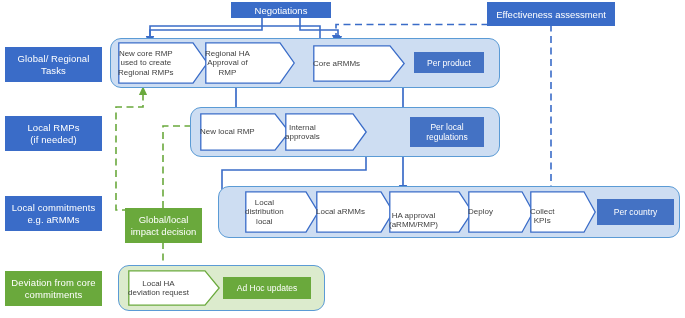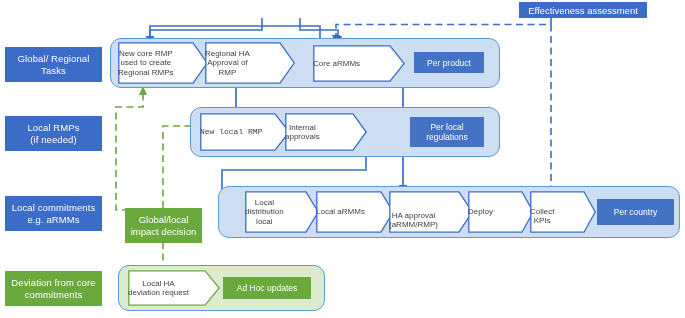--- a/index.html
+++ b/index.html
@@ -94,22 +94,23 @@
 
     <g>
       <path d="M163,208 L163,126 L200,126" fill="none" stroke="#6aa93c" stroke-width="1.6" stroke-dasharray="7,4.5" marker-end="url(#arrG)"></path>
     </g>
 
     <g>
       <path d="M163,242 L163,268" fill="none" stroke="#6aa93c" stroke-width="1.6" stroke-dasharray="7,4.5"></path>
     </g>
   </svg>
 
-
-  <div class="abs chip" style="left:487px;top:2px;width:128px;height:16px;margin-left:32px;">Effectiveness assessment</div>
+  <div class="abs chip" style="left:231px;top:2px;width:100px;height:16px;">Negotiations</div>
+
+  <div class="abs chip" style="left:487px;top:2px;width:128px;height:24px;">Effectiveness assessment</div>
 
   <div class="abs cat blue" style="left:5px;top:47px;width:97px;height:35px;">
     <div>
       <div>Global/ Regional</div>
       <div>Tasks</div>
     </div>
   </div>
 
   <div class="abs cat blue" style="left:5px;top:116px;width:97px;height:35px;">
     <div>
@@ -168,21 +169,21 @@
 
   <div class="chevwrap" style="left:313px;top:45px;width:92px;height:37px;">
     <svg width="92" height="37" viewBox="0 0 92 37">
         <path d="M0.8,0.8 H77 L91.2,18.5 L77,36.2 H0.8 Z" fill="#ffffff" stroke="#3a6cc8" stroke-width="1.3"></path>
       </svg>
     <div class="txt">Core aRMMs</div>
   </div>
 
   <div class="abs resbox blue" style="left:414px;top:52px;width:70px;height:21px;">Per product</div>
 
-  <div class="chevwrap" style="left:200px;top:113px;width:90px;height:38px;font-family:Liberation Mono, monospace;">
+  <div class="chevwrap" style="left:200px;top:113px;width:90px;height:38px;">
     <svg width="90" height="38" viewBox="0 0 90 38">
         <path d="M0.8,0.8 H75 L89.2,19 L75,37.2 H0.8 Z" fill="#ffffff" stroke="#3a6cc8" stroke-width="1.3"></path>
       </svg>
     <div class="txt">New local RMP</div>
   </div>
 
   <div class="chevwrap" style="left:285px;top:113px;width:82px;height:38px;">
     <svg width="82" height="38" viewBox="0 0 82 38">
         <path d="M0.8,0.8 H68 L81.2,19 L68,37.2 H0.8 Z" fill="#ffffff" stroke="#3a6cc8" stroke-width="1.3"></path>
       </svg>

